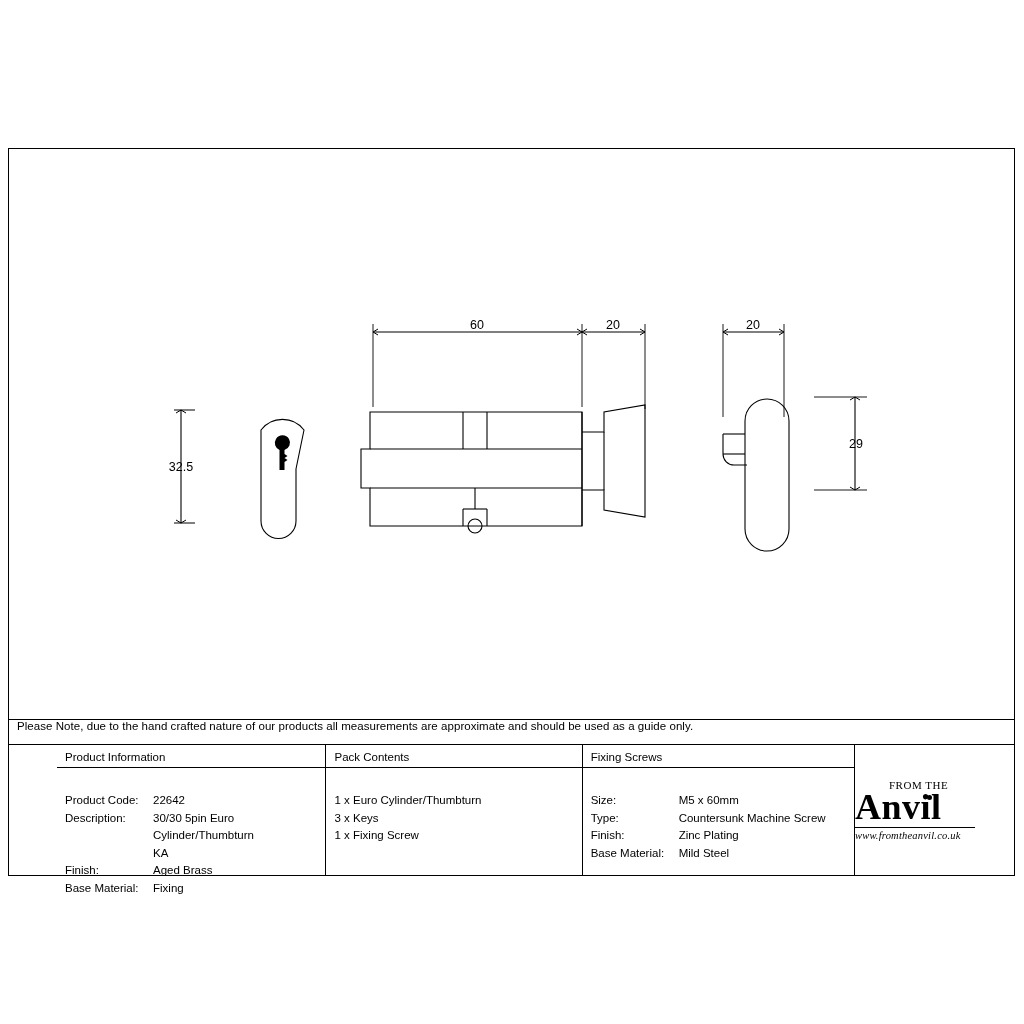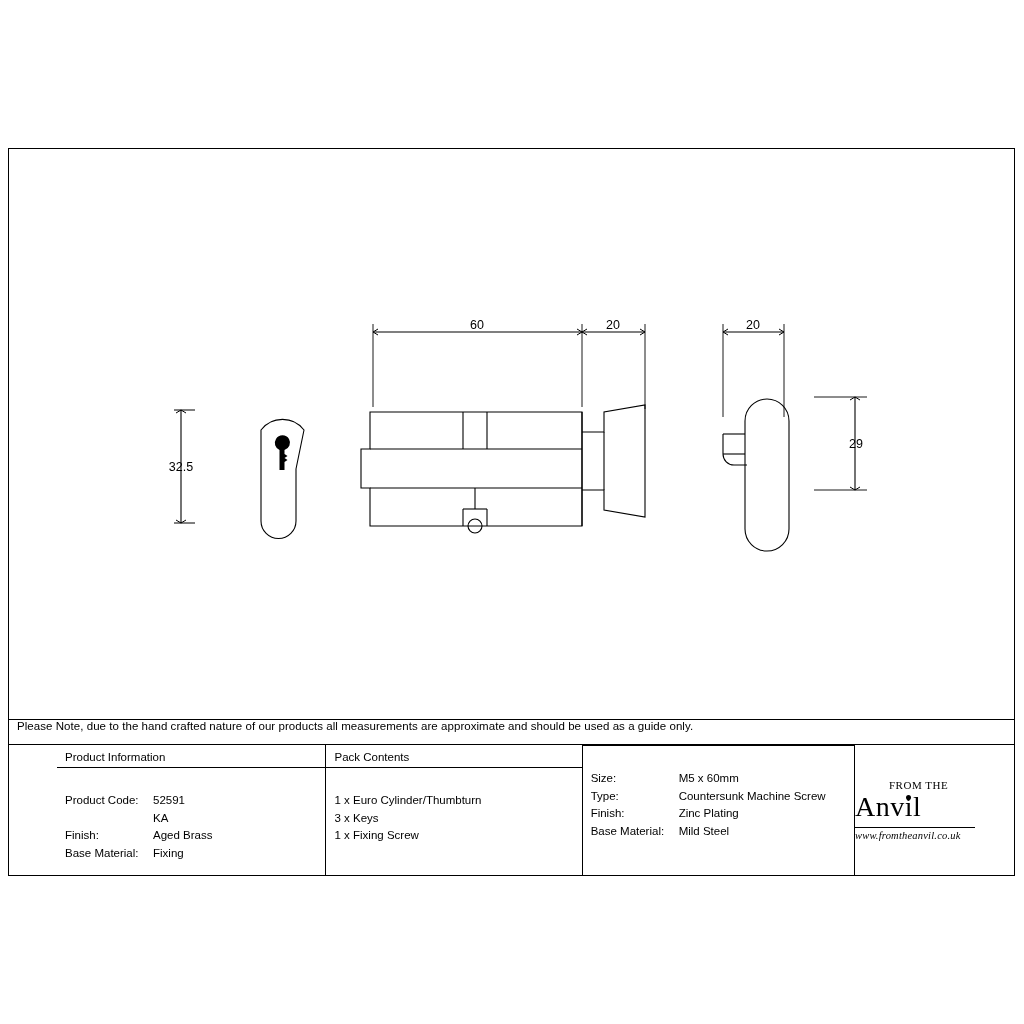--- a/index.html
+++ b/index.html
@@ -96,22 +96,22 @@
   .logo-top {
     font-size: 11px;
     font-family: "Liberation Serif", serif;
     letter-spacing: 0.5px;
     margin-bottom: -2px;
     align-self: flex-start;
     padding-left: 34px;
   }
   .logo-main {
     font-family: "Liberation Serif", serif;
-    font-size: 28px;
-    font-weight: normal;
+    font-size: 36px;
+    font-weight: bold;
     letter-spacing: 0.5px;
     line-height: 36px;
     position: relative;
   }
   .logo-main .dot {
     position: absolute;
     right: 10px;
     top: 6px;
     width: 5px;
     height: 5px;
@@ -227,21 +227,25 @@
     <span class="note-text">Please Note, due to the hand crafted nature of our products all measurements are approximate and should be used as a guide only.</span>
   </div>
 
   <div id="info-row">
 
     <div class="info-col col-product">
       <div class="col-head">Product Information</div>
       <div class="col-body">
         <div class="kv">
           <span class="k">Product Code:</span>
-          <span class="v">52591</span>
+          <span class="v">22642</span>
+        </div>
+        <div class="kv">
+          <span class="k">Description:</span>
+          <span class="v">30/30 5pin Euro Cylinder/Thumbturn</span>
         </div>
         <div class="indent">KA</div>
         <div class="kv">
           <span class="k">Finish:</span>
           <span class="v">Aged Brass</span>
         </div>
         <div class="kv">
           <span class="k">Base Material:</span>
           <span class="v">Fixing</span>
         </div>
@@ -251,20 +255,21 @@
     <div class="info-col col-pack">
       <div class="col-head">Pack Contents</div>
       <div class="col-body">
         <div class="plainline">1 x Euro Cylinder/Thumbturn</div>
         <div class="plainline">3 x Keys</div>
         <div class="plainline">1 x Fixing Screw</div>
       </div>
     </div>
 
     <div class="info-col col-screws">
+      <div class="col-head">Fixing Screws</div>
       <div class="col-body">
         <div class="kv">
           <span class="k">Size:</span>
           <span class="v">M5 x 60mm</span>
         </div>
         <div class="kv">
           <span class="k">Type:</span>
           <span class="v">Countersunk Machine Screw</span>
         </div>
         <div class="kv">

